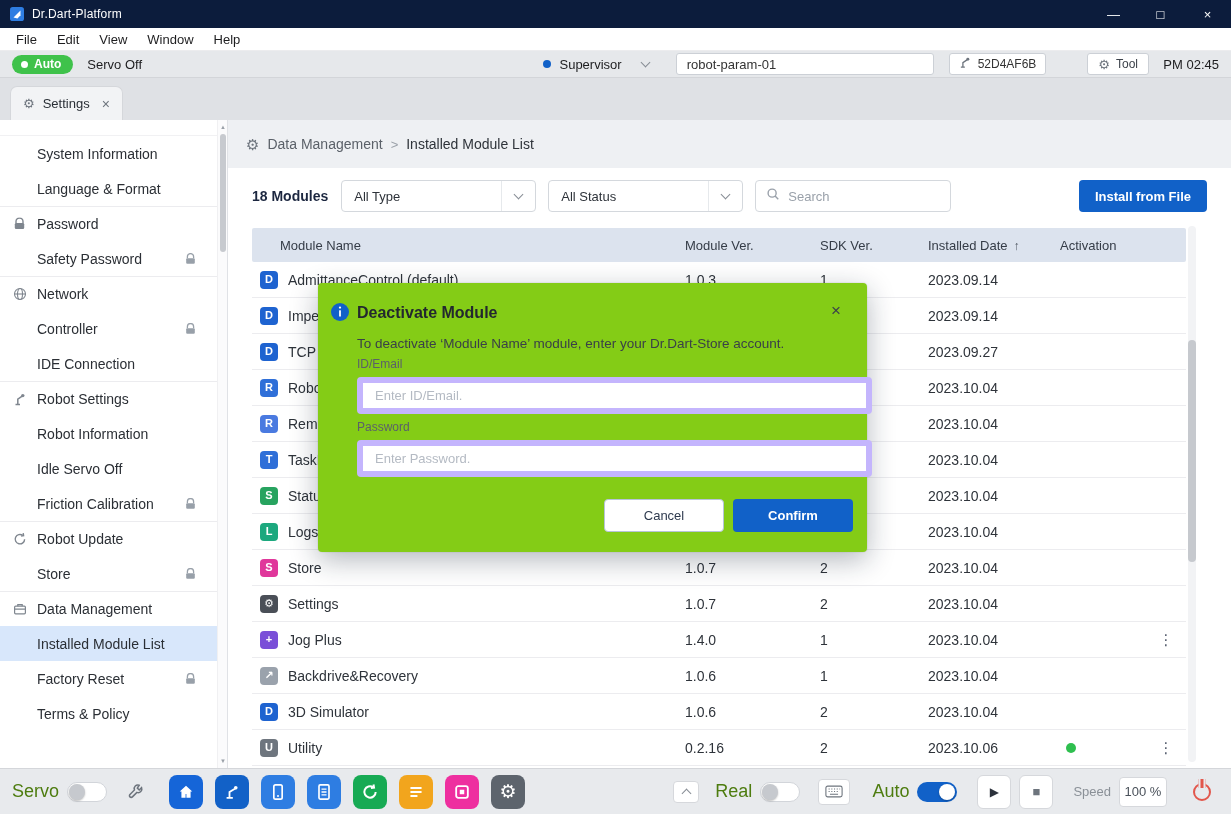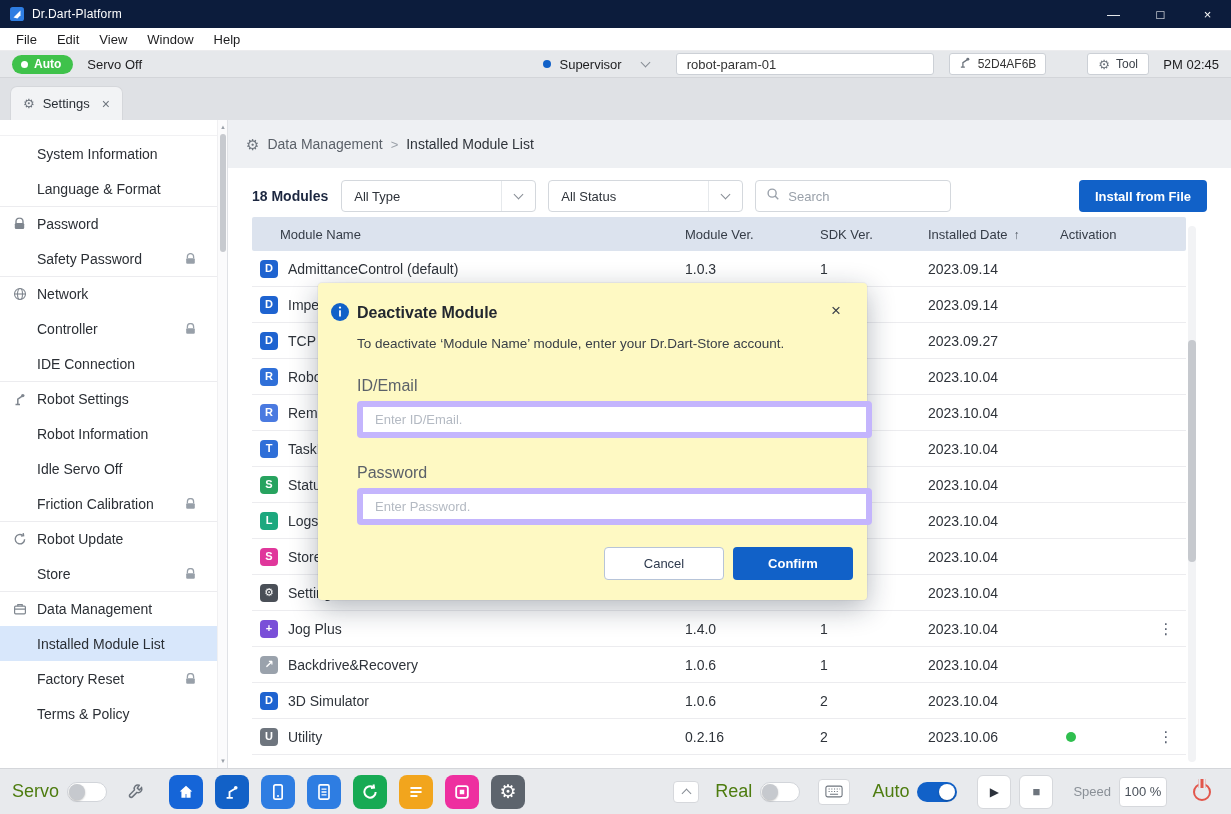--- a/index.html
+++ b/index.html
@@ -57,21 +57,21 @@
   .side-thumb{position:absolute;top:14px;left:2px;width:6px;height:118px;background:#c7cacf;border-radius:3px;}
 
   .main{flex:1;display:flex;flex-direction:column;background:#eef0f3;position:relative;}
   .breadcrumb{height:48px;display:flex;align-items:center;gap:8px;padding-left:18px;font-size:14px;}
   .crumb-gear{font-size:15px;}
   .crumb-section{color:#5b6169;}
   .crumb-sep{color:#9aa0a8;font-size:13px;}
   .crumb-page{color:#2e333a;}
 
   .panel{flex:1;background:#fff;padding:14px 24px 0;position:relative;}
-  .panel-toolbar{display:flex;align-items:center;height:28px;margin-bottom:7px;}
+  .panel-toolbar{display:flex;align-items:center;height:28px;margin-bottom:18px;}
   .module-count{font-size:14px;font-weight:bold;color:#1c2740;margin-right:13px;}
   .select{width:195px;height:32px;border:1px solid #d4d8dd;border-radius:4px;background:#fff;display:flex;align-items:center;font-size:13px;color:#2e333a;margin-right:12px;overflow:hidden;}
   .sel-label{flex:1;padding:0 12px;}
   .sel-chev{width:34px;height:100%;display:flex;align-items:center;justify-content:center;border-left:1px solid #e6e9ec;}
   .search-box{width:196px;height:32px;border:1px solid #d4d8dd;border-radius:4px;background:#fff;display:flex;align-items:center;gap:8px;padding:0 10px;}
   .search-input{border:none;outline:none;font-size:13px;color:#333;width:140px;font-family:inherit;background:transparent;}
   .search-input::placeholder{color:#9aa1aa;}
   .install-btn{margin-left:auto;height:32px;background:#1161c8;border:none;border-radius:4px;color:#fff;font-size:13px;font-weight:bold;padding:0 16px;font-family:inherit;cursor:pointer;}
 
   .table{width:934px;}
@@ -118,27 +118,27 @@
   .play-glyph{font-size:12px;color:#2b313b;}
   .stop-glyph::after{content:"\25A0";}
   .stop-glyph{font-size:13px;color:#6d747d;}
   .speed-label{margin-left:20px;color:#8a9097;font-size:13px;}
   .speed-box{margin-left:8px;width:48px;height:30px;background:#fff;border:1px solid #d6d8dc;border-radius:4px;display:flex;align-items:center;justify-content:center;font-size:13px;color:#4a515a;cursor:pointer;}
   .power-btn{margin-left:18px;width:34px;height:34px;display:flex;align-items:center;justify-content:center;cursor:pointer;}
   .power-icon{position:relative;width:18px;height:18px;border:2.5px solid #e2574c;border-radius:50%;}
   .power-icon::before{content:"";position:absolute;left:50%;top:-6px;transform:translateX(-50%);width:3px;height:9px;background:#e2574c;border-left:2px solid #e8eaed;border-right:2px solid #e8eaed;}
 
   
-  .modal{position:absolute;left:318px;top:283px;width:549px;background:#fef9c3;border-radius:4px;box-shadow:0 8px 28px rgba(20,30,50,.32),0 0 0 1px rgba(0,0,0,.04);padding:18px 14px 20px 39px;z-index:40;}
+  .modal{position:absolute;left:318px;top:283px;width:549px;background:#84cc16;border-radius:4px;box-shadow:0 8px 28px rgba(20,30,50,.32),0 0 0 1px rgba(0,0,0,.04);padding:18px 14px 20px 39px;z-index:40;}
   .modal-header{position:relative;display:flex;align-items:center;height:24px;}
   .modal-info-icon{position:absolute;left:-26px;top:2px;display:flex;}
   .modal-title{font-size:16px;font-weight:bold;color:#23282f;}
   .modal-close{position:absolute;right:6px;top:-2px;font-size:17px;color:#3c424a;padding:2px 6px;cursor:pointer;}
   .modal-msg{margin-top:11px;font-size:13.5px;color:#3a4048;}
-  .field-label{margin-top:26px;font-size:16px;color:#5b6169;}
+  .field-label{margin-top:6px;font-size:12px;color:#5b6169;}
   .modal-input{margin-top:6px;width:515px;height:37px;border:6px solid #c4b5fd;border-radius:4px;padding:0 12px;font-size:13px;color:#333;font-family:inherit;display:block;outline:none;}
   .modal-input::placeholder{color:#b4bac3;}
   .modal-actions{display:flex;justify-content:flex-end;gap:9px;margin-top:22px;}
   .btn-cancel{width:120px;height:33px;background:#fff;border:1px solid #b7c4d8;border-radius:4px;font-size:13px;color:#2e3a4e;font-family:inherit;cursor:pointer;}
   .btn-confirm{width:120px;height:33px;background:#1161c8;border:none;border-radius:4px;font-size:13px;font-weight:bold;color:#fff;font-family:inherit;cursor:pointer;}
 </style>
 </head>
 <body>
 
 <div class="titlebar">

